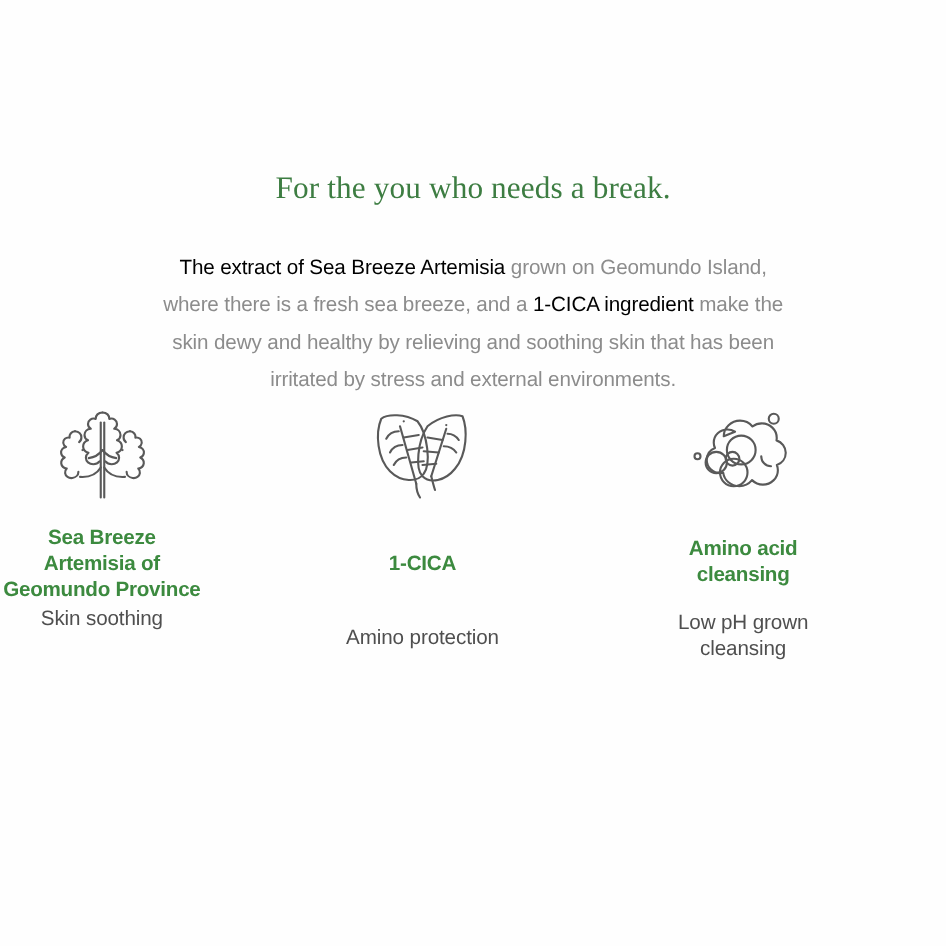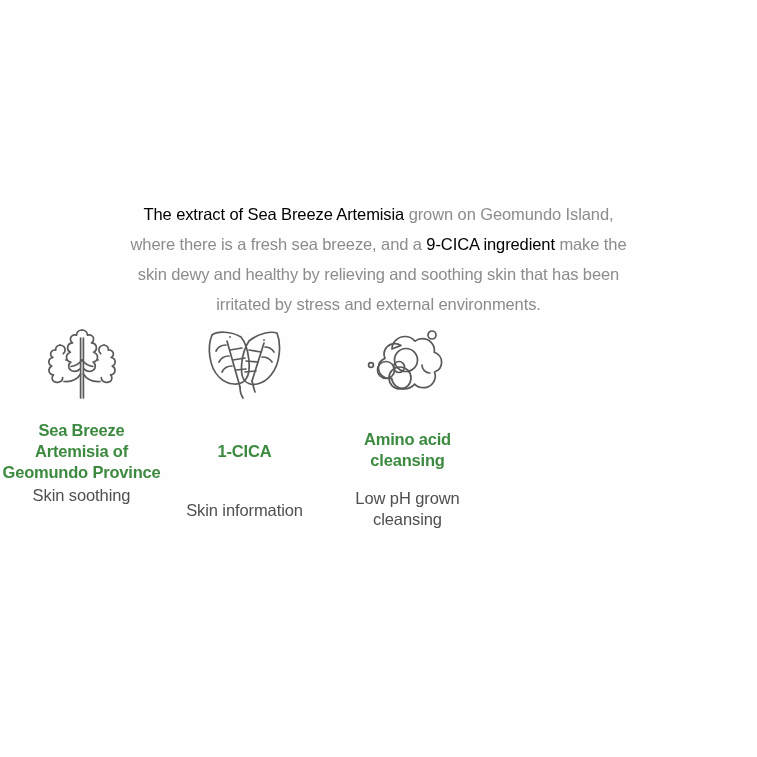--- a/index.html
+++ b/index.html
@@ -55,21 +55,21 @@
     font-weight: normal;
   }
 
   
   .features {
     position: absolute;
     top: 322px;
     left: 0;
     width: 676px;
     display: flex;
-    justify-content: flex-start;
+    justify-content: space-between;
     align-items: flex-start;
   }
   .feature {
     width: 163px;
     display: flex;
     flex-direction: column;
     align-items: center;
     text-align: center;
   }
   .feature--artemisia { margin-right: 0px; }
@@ -123,23 +123,24 @@
     line-height: 16px;
     color: #a5a5a5;
     letter-spacing: -0.1px;
   }
 </style>
 </head>
 <body>
 
 <div class="page">
 
+  <div class="headline">For the you who needs a break.</div>
 
   <p class="intro">
-    <b>The extract of Sea Breeze Artemisia</b><span> grown on Geomundo Island, where there is a fresh sea breeze, and a </span><b>9-CICA ingredient</b><span> make the skin dewy and healthy by relieving and soothing skin that has been irritated by stress and external environments.</span>
+    <b>The extract of Sea Breeze Artemisia</b><span> grown on Geomundo Island, where there is a fresh sea breeze, and a </span><b>1-CICA ingredient</b><span> make the skin dewy and healthy by relieving and soothing skin that has been irritated by stress and external environments.</span>
   </p>
 
   <div class="features">
 
     <div class="feature feature--artemisia">
       <div class="icon-wrap">
         <svg width="92" height="80" viewBox="0 0 92 80" fill="none" stroke="#595959" stroke-width="1.7" stroke-linecap="round" stroke-linejoin="round">
 
           <path d="M46 6
                    c-3.4 0-5.6 2.3-5.4 5.1
@@ -241,21 +242,21 @@
           <path d="M31 41 C27 41 23 43 21 47"></path>
 
           <path d="M39 62 C39 66 40 70 42 73"></path>
           <path d="M51 56 C52 60 53 64 54 67"></path>
 
           <circle cx="29" cy="12" r="0.9" fill="#595959" stroke="none"></circle>
           <circle cx="63" cy="15" r="0.9" fill="#595959" stroke="none"></circle>
         </svg>
       </div>
       <div class="feature-title">1-CICA</div>
-      <div class="feature-desc">Skin information</div>
+      <div class="feature-desc">Amino protection</div>
     </div>
 
     <div class="feature feature--amino">
       <div class="icon-wrap">
         <svg width="92" height="78" viewBox="0 0 92 78" fill="none" stroke="#595959" stroke-width="1.7" stroke-linecap="round" stroke-linejoin="round">
 
           <path d="M30 24
                    c0-7 6-12.5 13-12.5
                    c4 0 7.6 1.8 10 4.7
                    c2-1.6 4.6-2.5 7.4-2.5

